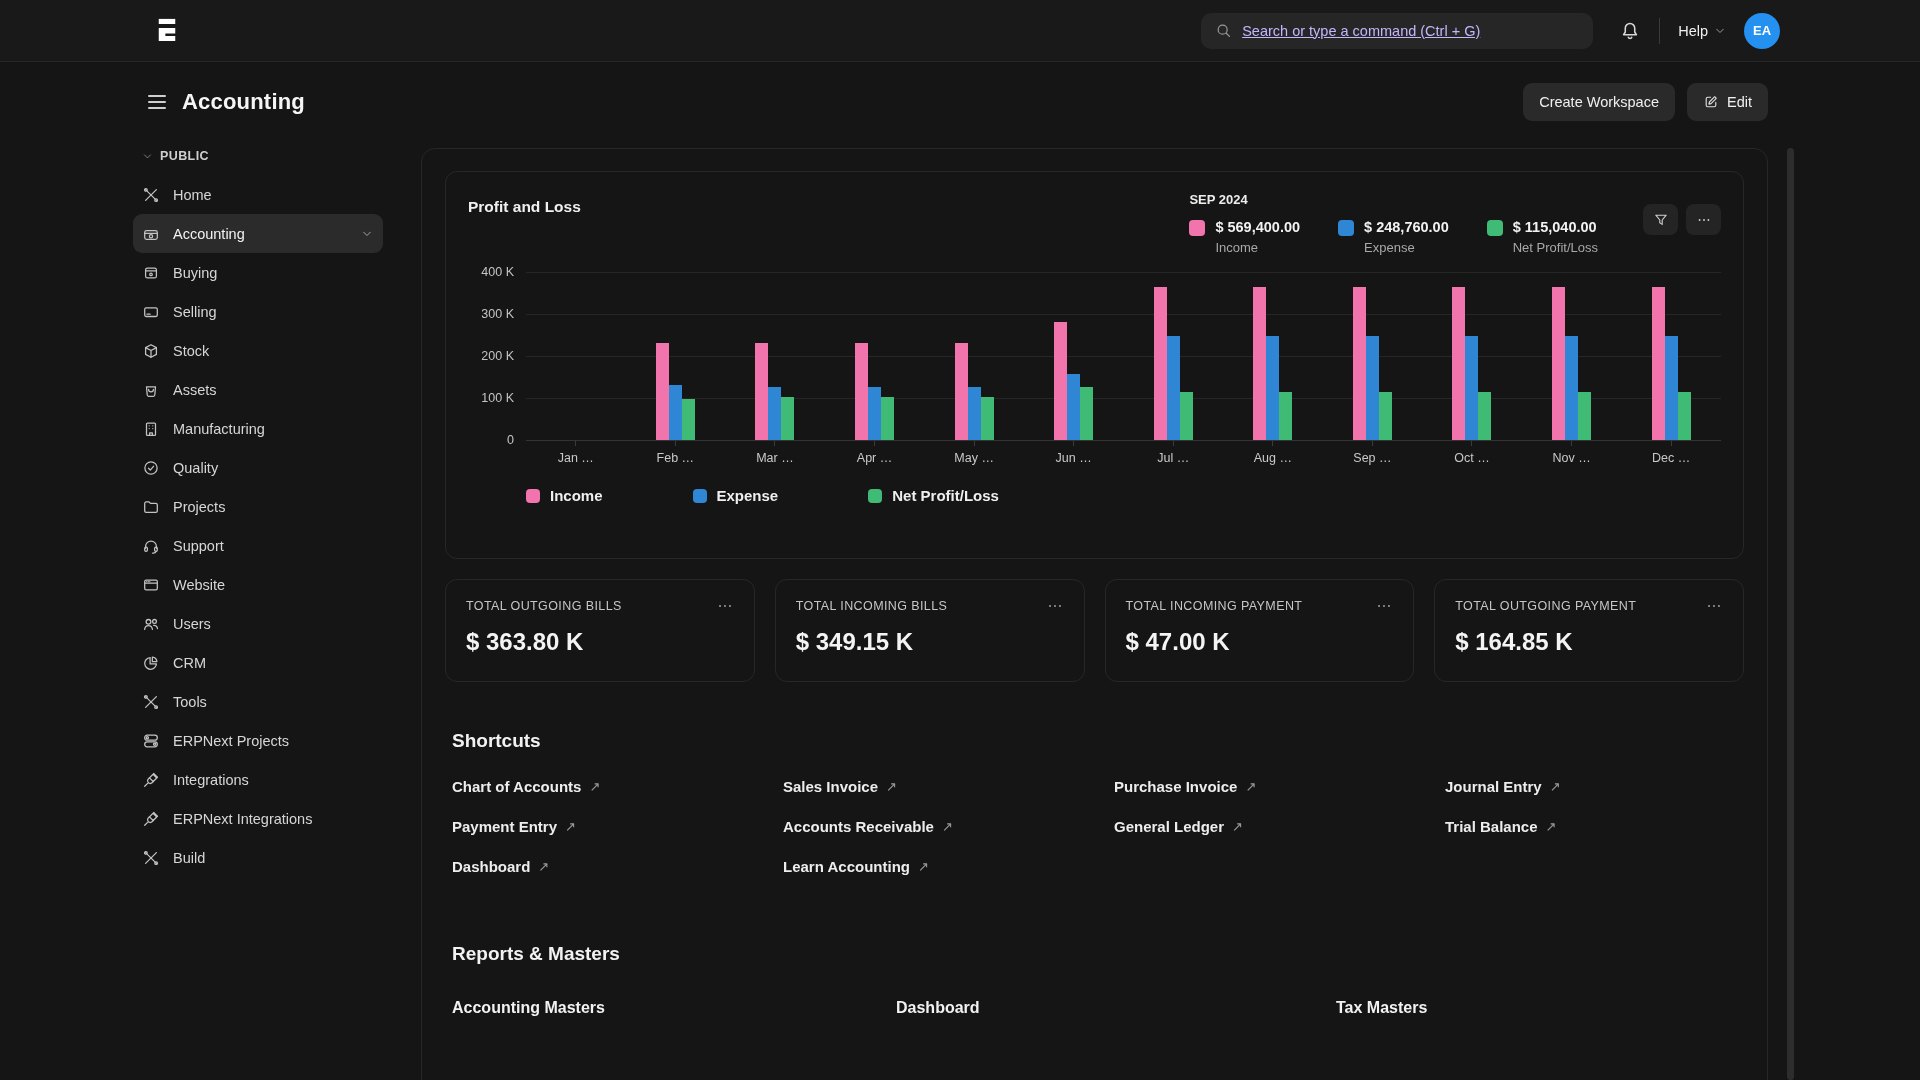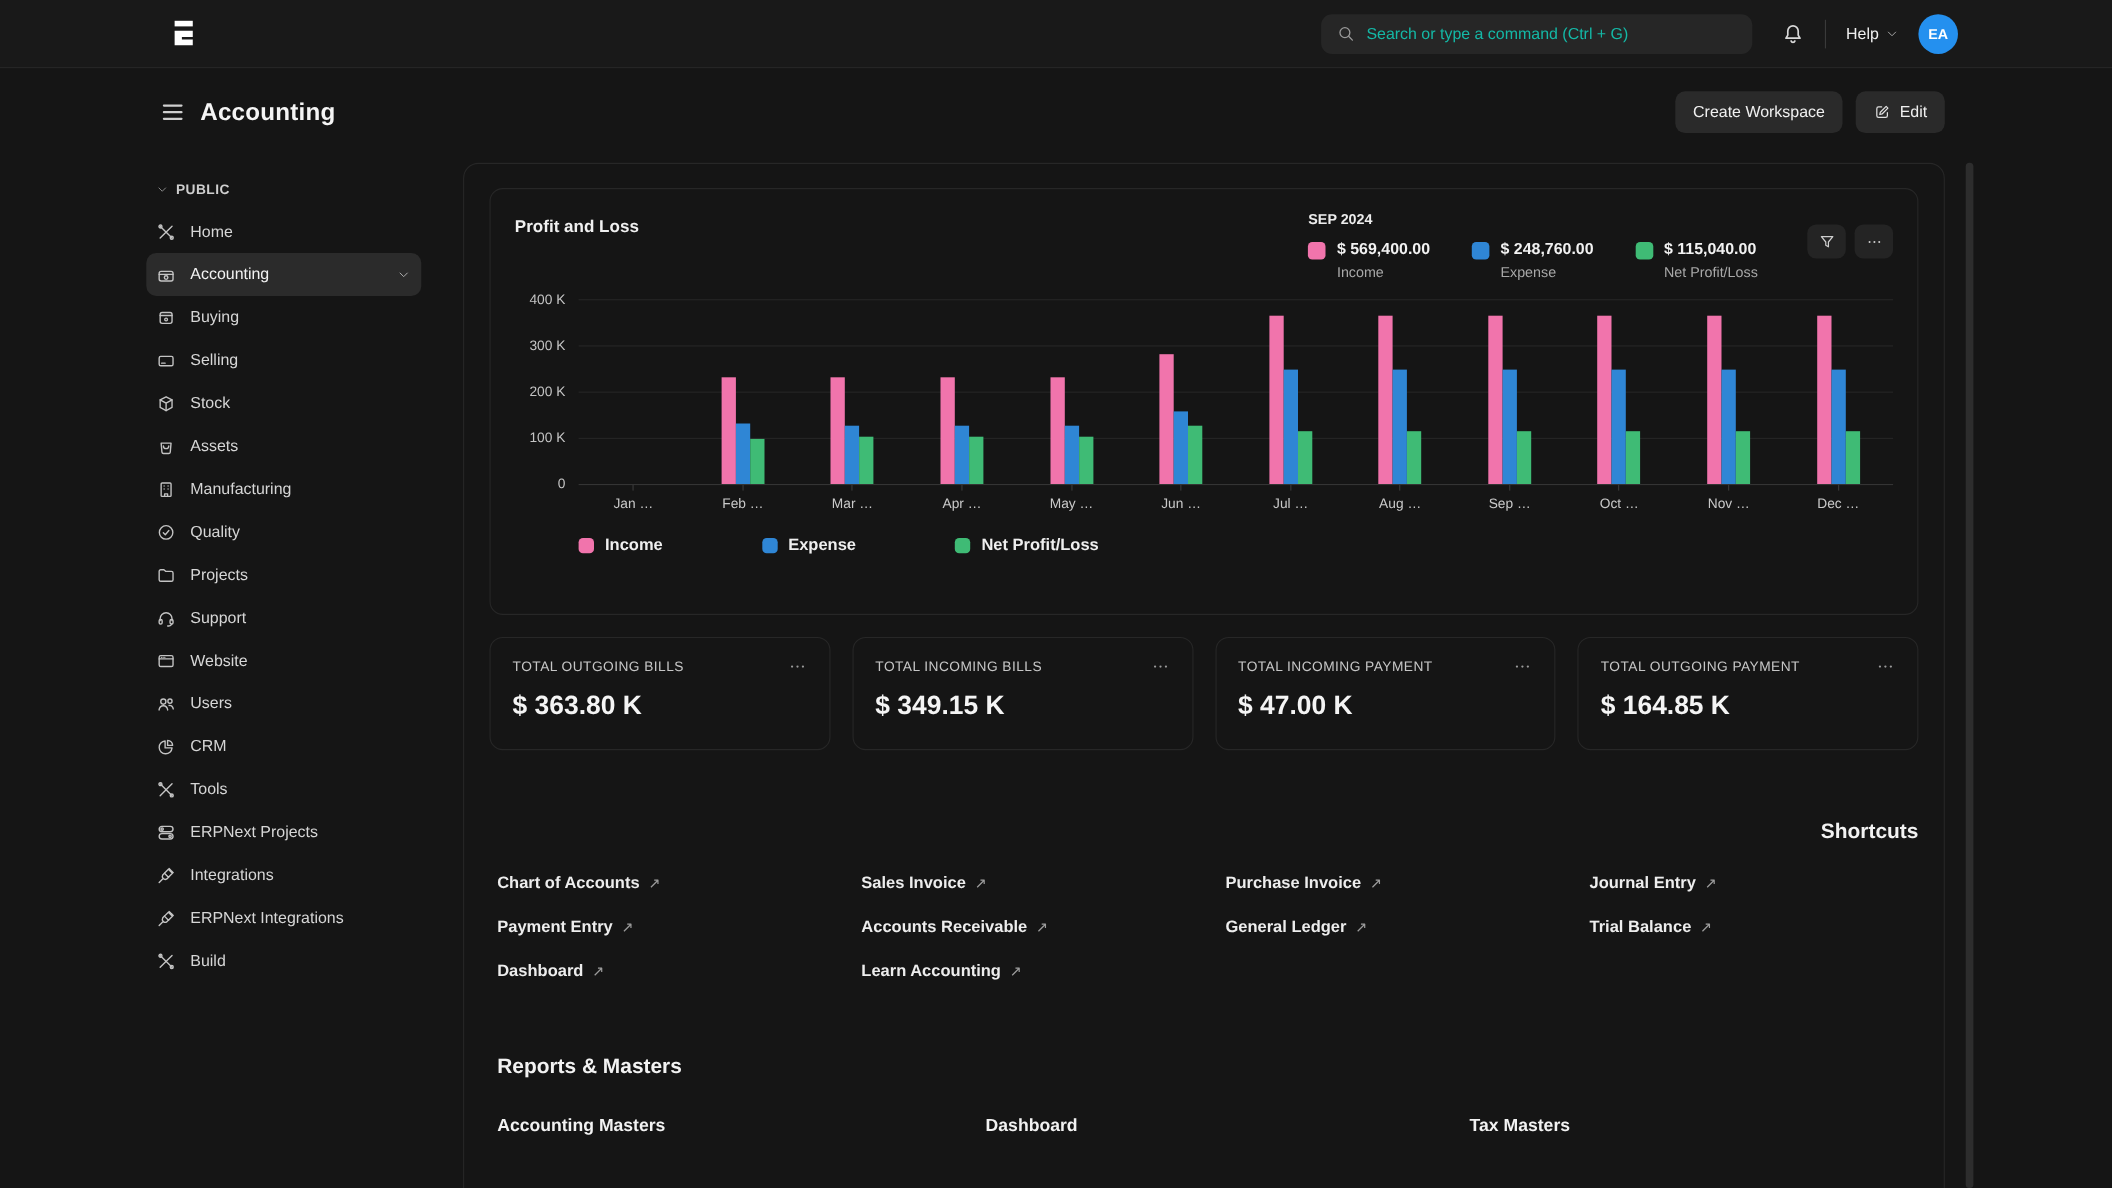--- a/index.html
+++ b/index.html
@@ -17,21 +17,21 @@
   #navbar {
     position:absolute; top:0; left:0; right:0; height:62px;
     background:#191919; border-bottom:1px solid #272727;
     display:flex; align-items:center; padding:0 140px 0 152px;
   }
   .logo-box { width:30px; height:32px; color:#fff; }
   .nav-spacer { flex:1; }
   .search-pill {
     width:392px; height:36px; background:#262626; border-radius:10px;
     display:flex; align-items:center; gap:10px; padding:0 14px;
-    color:#14b8a6; font-size:14.5px; border:none; cursor:text;
+    color:#c4b5fd; font-size:14.5px; border:none; cursor:text;text-decoration:underline;
   }
   .search-pill svg { width:17px; height:17px; color:#9a9a9a; flex:none; }
   .nav-right { display:flex; align-items:center; margin-left:26px; gap:18px; }
   .bell-btn { width:22px; height:22px; color:#d8d8d8; cursor:pointer; }
   .bell-btn svg { width:22px; height:22px; }
   .nav-divider { width:1px; height:26px; background:#3a3a3a; }
   .help-btn { display:flex; align-items:center; gap:6px; font-size:14.5px; color:#f0f0f0; cursor:pointer; }
   .help-btn svg { width:12px; height:12px; color:#b0b0b0; }
   .avatar {
     width:36px; height:36px; border-radius:50%; background:#2490EF;
@@ -49,21 +49,21 @@
   .page-title { margin-left:16px; font-size:22px; font-weight:bold; color:#f5f5f5; letter-spacing:.2px; }
   .header-actions { margin-left:auto; display:flex; gap:12px; }
   .btn {
     height:38px; background:#2a2a2a; border:none; border-radius:9px;
     color:#f0f0f0; font-size:14.5px; font-family:inherit;
     display:flex; align-items:center; gap:8px; padding:0 16px; cursor:pointer;
   }
   .btn svg { width:16px; height:16px; color:#e0e0e0; }
 
   
-  #sidebar { position:absolute; top:160px; left:133px; width:250px; }
+  #sidebar { position:absolute; top:144px; left:133px; width:250px; }
   .side-section-head {
     display:flex; align-items:center; gap:7px; height:24px; padding-left:9px;
     font-size:12.5px; font-weight:bold; color:#cfcfcf; letter-spacing:.4px; cursor:pointer;
   }
   .side-section-head svg { width:11px; height:11px; color:#9c9c9c; }
   .side-list { margin-top:7px; }
   .side-item {
     height:39px; display:flex; align-items:center; gap:13px; padding:0 10px 0 9px;
     border-radius:9px; font-size:14.5px; color:#d6d6d6; cursor:pointer;
   }
@@ -119,21 +119,21 @@
   
   #cards-row { margin-top:20px; display:grid; grid-template-columns:repeat(4, 1fr); gap:20px; }
   .num-card { border:1px solid #272727; border-radius:12px; height:103px; padding:17px 20px; }
   .num-card-head { display:flex; align-items:center; }
   .num-card-label { font-size:12.5px; color:#c6c6c6; letter-spacing:.4px; }
   .num-card-menu { margin-left:auto; color:#9a9a9a; width:18px; height:18px; cursor:pointer; }
   .num-card-menu svg { width:18px; height:18px; }
   .num-card-value { margin-top:13px; font-size:24px; font-weight:bold; color:#f4f4f4; }
 
   
-  #shortcuts { margin-top:64px; padding-left:7px;text-align:right; }
+  #shortcuts { margin-top:48px; padding-left:7px; }
   .section-heading { font-size:19px; font-weight:bold; color:#f2f2f2; }
   #shortcut-grid { margin-top:26px; display:grid; grid-template-columns:repeat(4, 331px); row-gap:23px; }
   .shortcut-link { display:flex; align-items:center; gap:8px; font-size:15px; font-weight:bold; color:#ededed; cursor:pointer; }
   .shortcut-link .arrow { font-size:13px; font-weight:normal; color:#9b9b9b; }
 
   
   #reports { margin-top:68px; padding-left:7px; }
   #report-cols { margin-top:34px; display:grid; grid-template-columns:444px 440px 1fr; }
   .report-col-title { font-size:16px; font-weight:bold; color:#f2f2f2; }
 </style>

